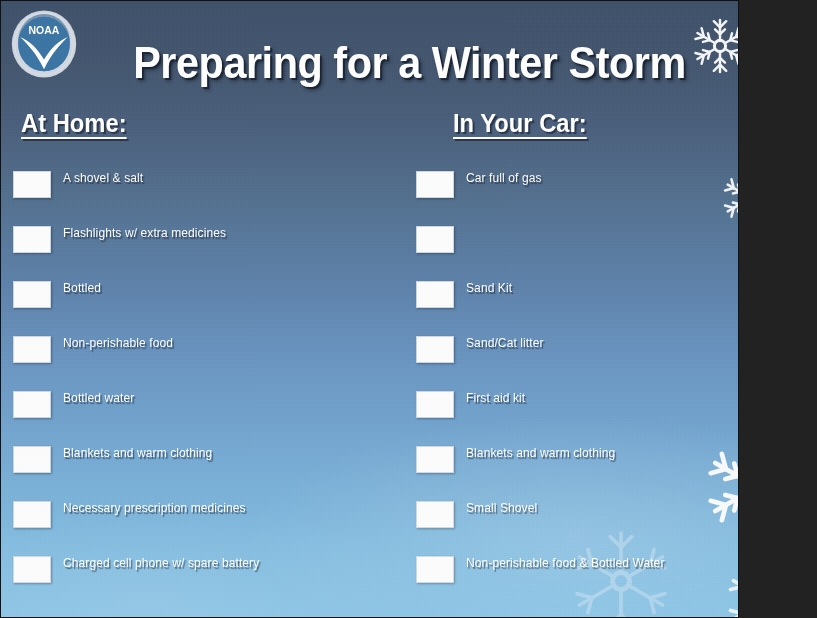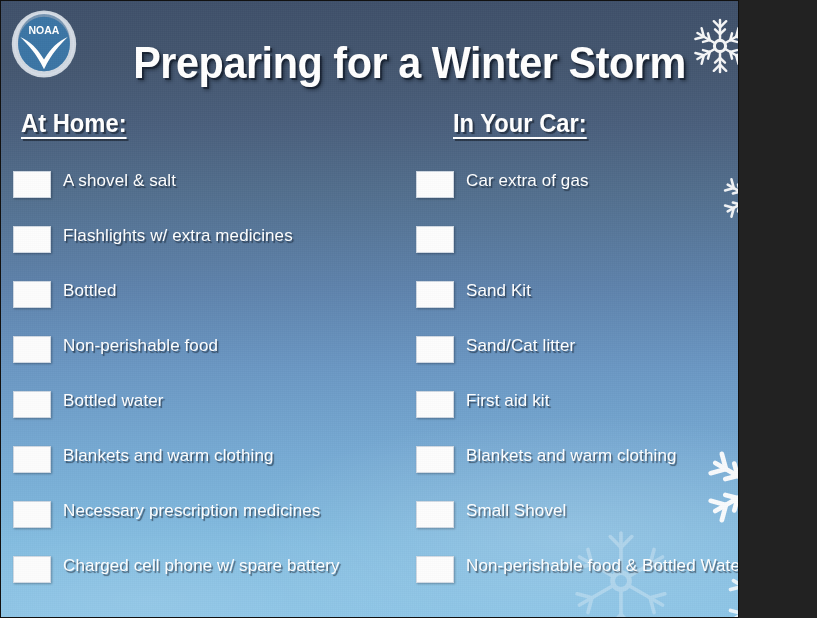--- a/index.html
+++ b/index.html
@@ -116,21 +116,21 @@
     left: 9px; top: 18px;
     width: 38px; height: 40px;
     background: rgba(223,228,240,.72);
     border: 1px solid rgba(205,212,228,.7);
     box-sizing: border-box;
     z-index: -1;
   }
   .item-label {
     position: absolute;
     left: 50px; top: 5px;
-    font-size: 17px;
+    font-size: 12px;
     color: #ffffff;
     white-space: nowrap;
     text-shadow: 1.5px 1.5px 1px rgba(25,38,55,.65);
     letter-spacing: .1px;
   }
 
   
   .flake { position: absolute; pointer-events: none; }
   .flake svg { display: block; }
 
@@ -356,21 +356,21 @@
     </div>
     <div class="check-row">
       <span class="checkbox"></span>
       <span class="item-label">Charged cell phone w/ spare battery</span>
     </div>
   </div>
 
   <div class="column" id="col-car">
     <div class="check-row">
       <span class="checkbox"></span>
-      <span class="item-label">Car extra of gas</span>
+      <span class="item-label">Car full of gas</span>
     </div>
     <div class="check-row">
       <span class="checkbox"></span>
     </div>
     <div class="check-row">
       <span class="checkbox"></span>
       <span class="item-label">Sand Kit</span>
     </div>
     <div class="check-row">
       <span class="checkbox"></span>

